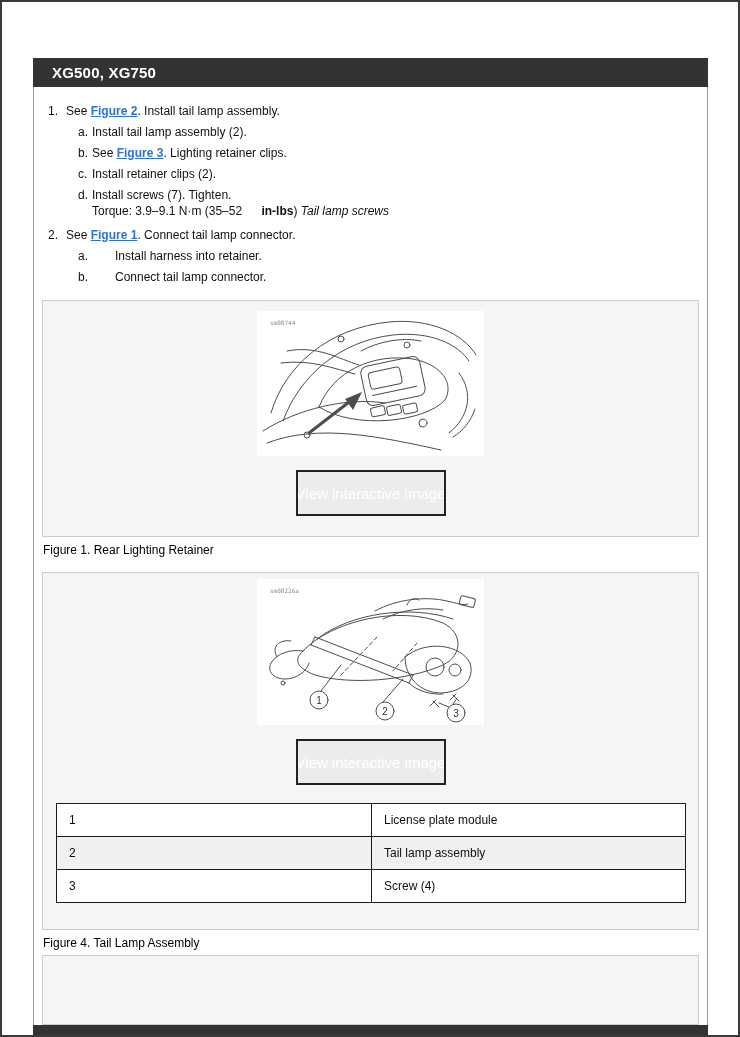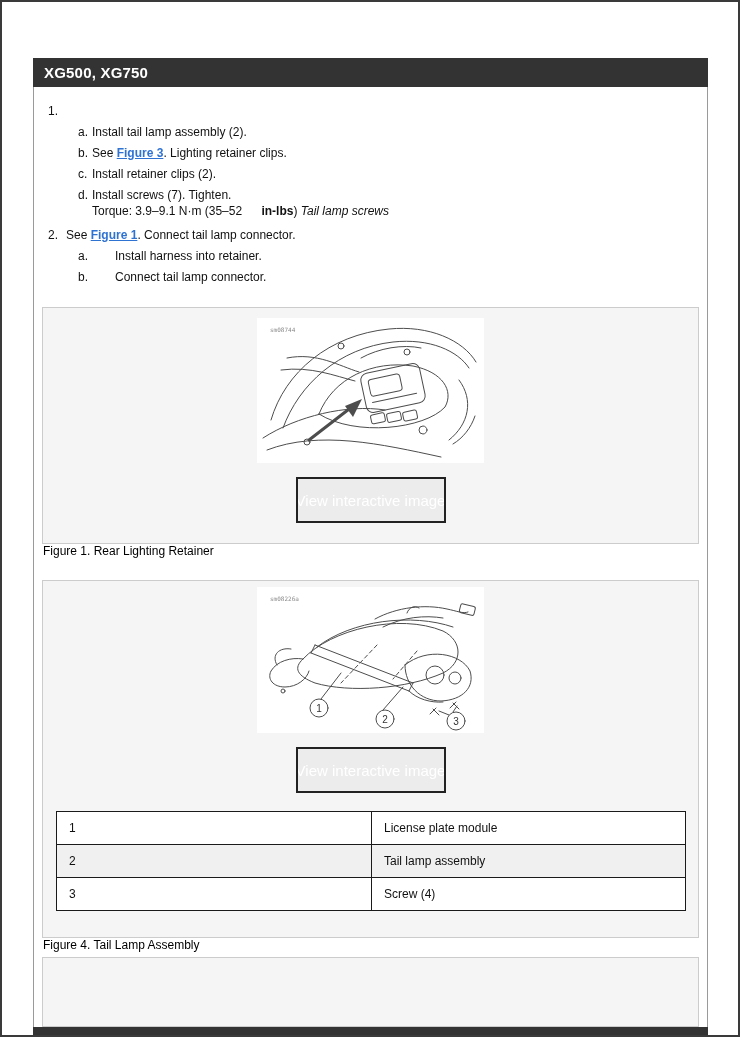--- a/index.html
+++ b/index.html
@@ -15,21 +15,21 @@
     border: 2px solid #3a3a3a;
     background: #fff;
     overflow: hidden;
   }
   .content-col { margin-left: 31px; width: 675px; }
 
   .header-bar {
     margin-top: 56px; height: 29px;
     background: #333333; color: #fff;
     display: flex; align-items: center;
-    padding-left: 11px;
+    padding-left: 19px;
     font-size: 15px; font-weight: bold;
     letter-spacing: 0.2px;
   }
 
   .content-body {
     border-left: 1px solid #9a9a9a;
     border-right: 1px solid #9a9a9a;
     background: #fff;
     padding-top: 16px;
   }
@@ -42,21 +42,21 @@
   .substep .letter { width: 14px; flex: 0 0 14px; }
   .substep.wide .letter { width: 37px; flex: 0 0 37px; }
   .step2 { margin-top: 8px; }
   .torque-line { margin-top: 0; }
   a.fig-link { color: #2e72d2; font-weight: bold; text-decoration: underline; cursor: pointer; }
   .b { font-weight: bold; margin-left: 16px; }
   .i { font-style: italic; }
 
   
   .figure-panel {
-    margin: 22px 8px 0 8px;
+    margin: 15px 8px 0 8px;
     background: #f5f5f5;
     border: 1px solid #cccccc;
   }
   .panel-1 { height: 237px; padding-top: 10px; }
   .panel-2 { height: 358px; padding-top: 6px; }
   .panel-3 { height: 70px; margin-top: 5px; }
 
   .fig-image {
     width: 227px; margin: 0 auto;
     background: #fff; display: block;
@@ -70,21 +70,21 @@
     background: #ececec;
     border: 2px solid #222222;
     color: #ffffff;
     font-family: "Liberation Sans", sans-serif;
     font-size: 15px;
     cursor: pointer;
     white-space: nowrap;
     overflow: hidden;
   }
 
-  .fig-caption { margin: 0 0 5px 9px; font-size: 12px; color: #000; line-height: 14px; }
+  .fig-caption { margin: 6px 0 5px 9px; font-size: 12px; color: #000; line-height: 14px; }
 
   
   table.callout-table {
     border-collapse: collapse;
     margin: 18px 12px 0 13px;
     width: 630px;
     background: #fff;
   }
   table.callout-table td {
     border: 1px solid #1a1a1a;
@@ -111,20 +111,23 @@
     <div class="header-bar">
       <span>XG500, XG750</span>
     </div>
 
     <div class="content-body">
 
       <div class="steps">
 
         <div class="step-row">
           <span class="num">1.</span>
+          <div>
+            <span>See </span><a class="fig-link">Figure 2</a><span>. Install tail lamp assembly.</span>
+          </div>
         </div>
         <div class="substep">
           <span class="letter">a.</span>
           <div><span>Install tail lamp assembly (2).</span></div>
         </div>
         <div class="substep">
           <span class="letter">b.</span>
           <div>
             <span>See </span><a class="fig-link">Figure 3</a><span>. Lighting retainer clips.</span>
           </div>

